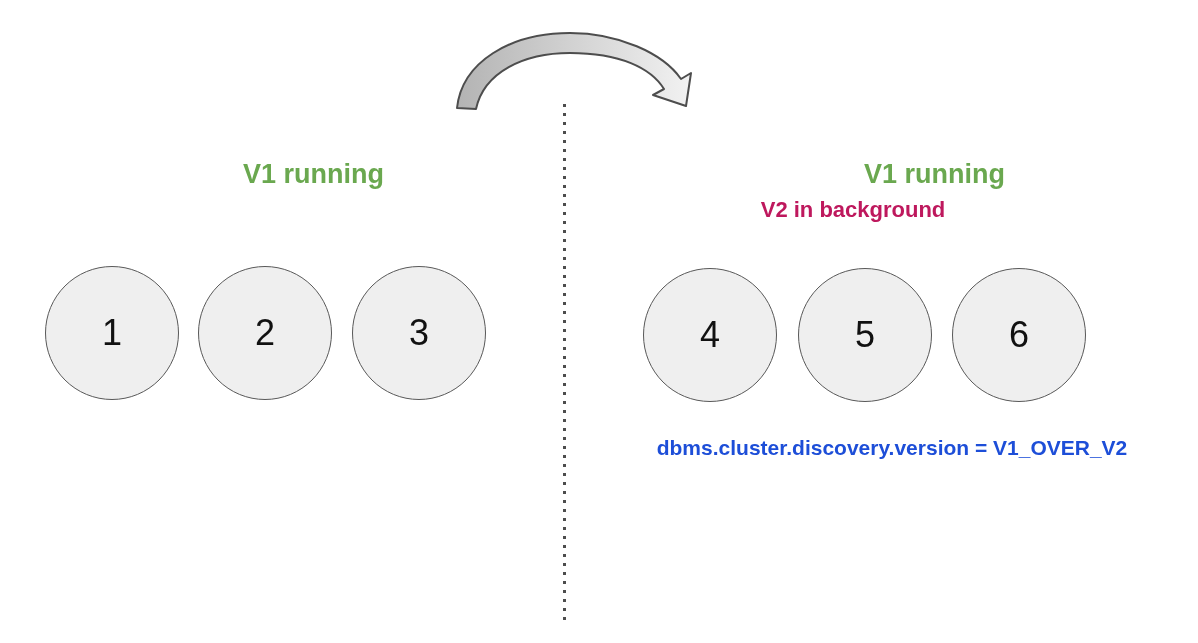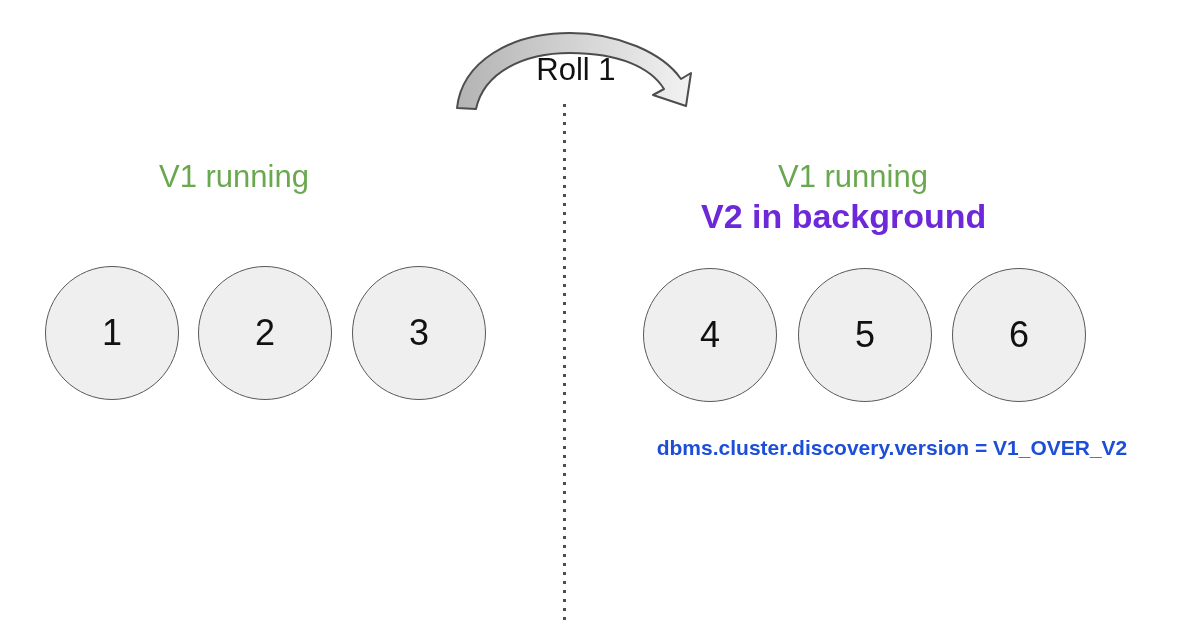--- a/index.html
+++ b/index.html
@@ -27,29 +27,29 @@
   .divider {
     left: 563px; top: 104px; width: 3px; height: 522px;
     background-image: repeating-linear-gradient(
       to bottom,
       var(--divider-color, #4d4d4d) 0px, var(--divider-color, #4d4d4d) 3px,
       transparent 3px, transparent 9px);
   }
 
   
   .status {
-    font-size: 31px; font-weight: 400;
-    text-align: center; white-space: nowrap;
+    font-size: 27px; font-weight: 700;
+    text-align: right; white-space: nowrap;
   }
   .left-status  { left: 84px;  top: 159px; width: 300px; }
   .right-status { left: 701px; top: 159px; width: 304px; }
   .right-substatus {
     left: 701px; top: 197px; width: 304px;
-    font-size: 34px; font-weight: 700; color: #6d28d9;
-    white-space: nowrap;
+    font-size: 22px; font-weight: 700; color: #be185d;
+    text-align: center; white-space: nowrap;
   }
 
   
   .node {
     width: 134px; height: 134px;
     border-radius: 50%;
     box-sizing: border-box;
     background: var(--node-fill, #efefef);
     border: 1.5px solid var(--node-border, #595959);
     display: flex; align-items: center; justify-content: center;
@@ -86,21 +86,20 @@
              C 170,13 215,33 233,59
              L 243,53
              L 238,86
              L 205,75
              L 216,69
              C 203,48 172,33 122,33
              C 76,33 36,52 28,89
              Z" fill="url(#arrow-grad)" stroke-width="2" stroke-linejoin="round" stroke="#4d4d4d"></path>
   </svg>
 
-  <div class="abs roll-label">Roll 1</div>
 
   <div class="abs divider"></div>
 
   <div class="abs status left-status" style="color: rgb(106, 168, 79);">V1 running</div>
 
   <div class="abs node node-1">
     <span class="node-label">1</span>
   </div>
   <div class="abs node node-2">
     <span class="node-label">2</span>

